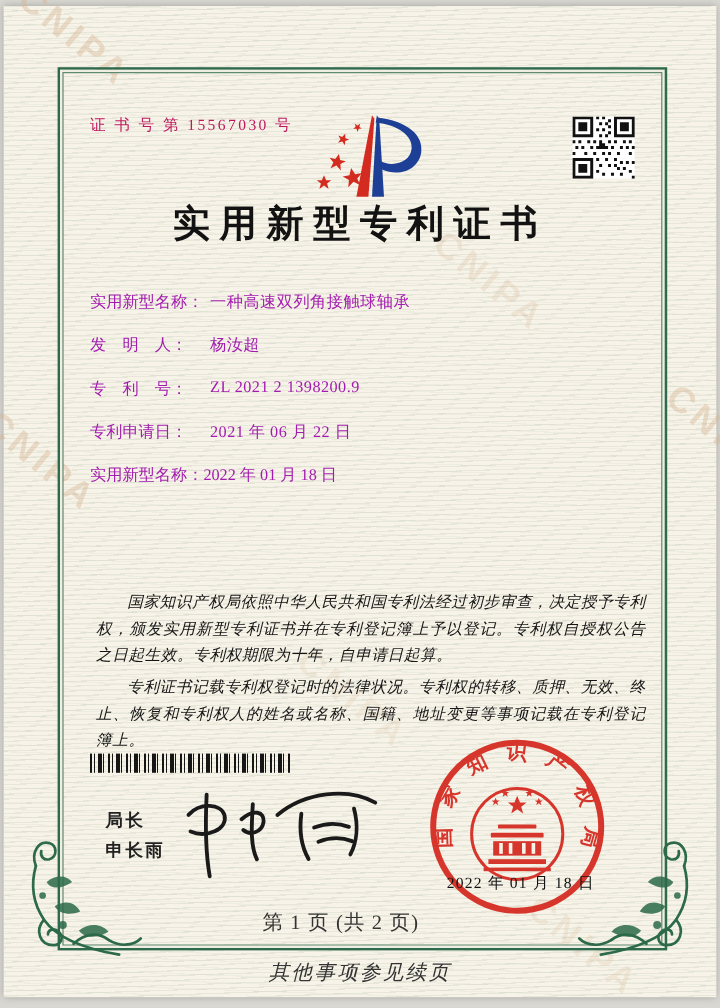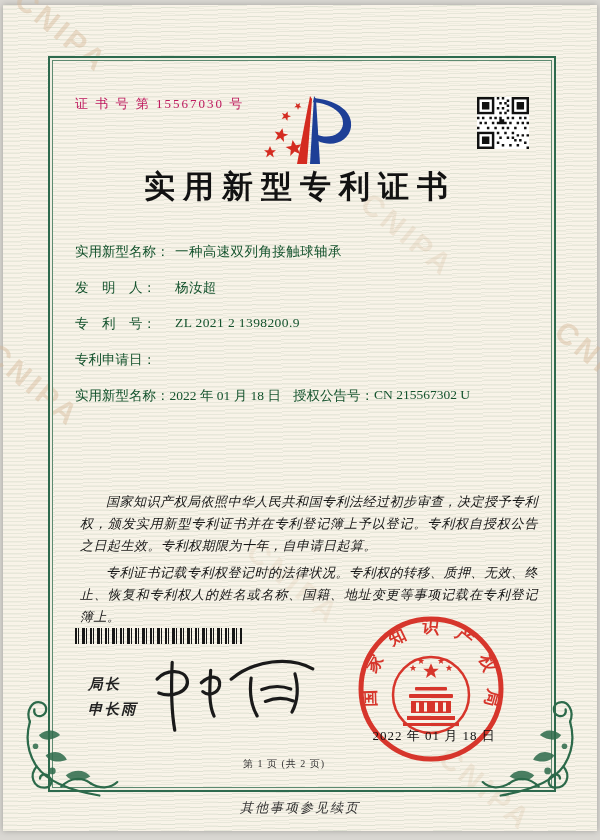--- a/index.html
+++ b/index.html
@@ -35,21 +35,21 @@
     position:absolute;left:75px;top:95px;z-index:3;
     font-size:13px;letter-spacing:2px;color:#be185d;
   }
   .logo{position:absolute;left:250px;top:90px;z-index:3;}
   .qr{position:absolute;left:477px;top:97px;width:52px;height:52px;z-index:3;}
   .title{
     position:absolute;left:0;top:166px;width:600px;z-index:3;text-align:center;
     font-size:31px;font-weight:700;letter-spacing:8px;color:#121212;
   }
   .fields{position:absolute;left:75px;top:243px;width:466px;z-index:3;
-    font-size:13.5px;color:#14532d;}
+    font-size:13.5px;color:#a21caf;}
   .field-row{display:flex;height:36px;align-items:flex-start;}
   .f-label{width:100px;flex:none;}
   .f-value{letter-spacing:.4px;}
   .grant-row{position:relative;height:24px;}
   .grant2{position:absolute;left:218px;top:0;display:flex;}
   .paras{
     position:absolute;left:75px;top:486px;width:468px;z-index:3;
     font-size:13px;line-height:22px;text-align:justify;color:#151515;
     font-style:italic;letter-spacing:.5px;
   }
@@ -58,35 +58,35 @@
     position:absolute;left:75px;top:628px;width:168px;height:16px;z-index:3;
     background:repeating-linear-gradient(90deg,
       #161616 0 2px, rgba(0,0,0,0) 2px 3px,
       #161616 3px 4px, rgba(0,0,0,0) 4px 7px,
       #161616 7px 10px, rgba(0,0,0,0) 10px 11px,
       #161616 11px 12px, rgba(0,0,0,0) 12px 15px);
   }
   .signer{
     position:absolute;left:88px;top:672px;z-index:3;
     font-family:"Liberation Sans","DejaVu Sans",sans-serif;
-    font-size:14.5px;font-weight:600;line-height:25px;color:#222;letter-spacing:2px;font-style:italic;
+    font-size:14.5px;font-weight:600;line-height:25px;color:#222;letter-spacing:2px;
   }
   .signature{position:absolute;left:140px;top:645px;z-index:4;}
   .seal{position:absolute;left:352px;top:613px;z-index:3;opacity:.93;}
   .seal-date{
     position:absolute;left:356px;top:727px;width:156px;z-index:5;text-align:center;
     font-size:13px;color:#111;letter-spacing:1px;
   }
   .page-info{
     position:absolute;left:0;top:757px;width:568px;z-index:3;text-align:center;
-    font-size:10px;color:#333;letter-spacing:1px;
+    font-size:17px;color:#333;letter-spacing:1px;
   }
   .footer-note{
     position:absolute;left:0;top:799px;width:600px;z-index:3;text-align:center;
-    font-size:13px;font-style:italic;color:#333;letter-spacing:2px;
+    font-size:17px;font-style:italic;color:#333;letter-spacing:2px;
   }
   .flourish{position:absolute;z-index:4;}
   .flourish.right{transform:scaleX(-1);}
 </style>
 </head>
 <body>
 
 <div class="paper">
   <div class="guilloche"></div>
 </div>
@@ -139,27 +139,24 @@
   <div class="field-row">
     <span class="f-label">发　明　人：</span>
     <span class="f-value">杨汝超</span>
   </div>
   <div class="field-row">
     <span class="f-label">专　利　号：</span>
     <span class="f-value">ZL 2021 2 1398200.9</span>
   </div>
   <div class="field-row">
     <span class="f-label">专利申请日：</span>
+    <span class="f-value">2021 年 06 月 22 日</span>
   </div>
   <div class="grant-row">
     <span>实用新型名称：</span><span>2022 年 01 月 18 日</span>
-    <span class="grant2">
-      <span>授权公告号：</span>
-        <span>CN 215567302 U</span>
-    </span>
   </div>
 </div>
 
 <div class="paras">
   <p>国家知识产权局依照中华人民共和国专利法经过初步审查，决定授予专利权，颁发实用新型专利证书并在专利登记簿上予以登记。专利权自授权公告之日起生效。专利权期限为十年，自申请日起算。</p>
   <p>专利证书记载专利权登记时的法律状况。专利权的转移、质押、无效、终止、恢复和专利权人的姓名或名称、国籍、地址变更等事项记载在专利登记簿上。</p>
 </div>
 
 <div class="barcode"></div>
 

